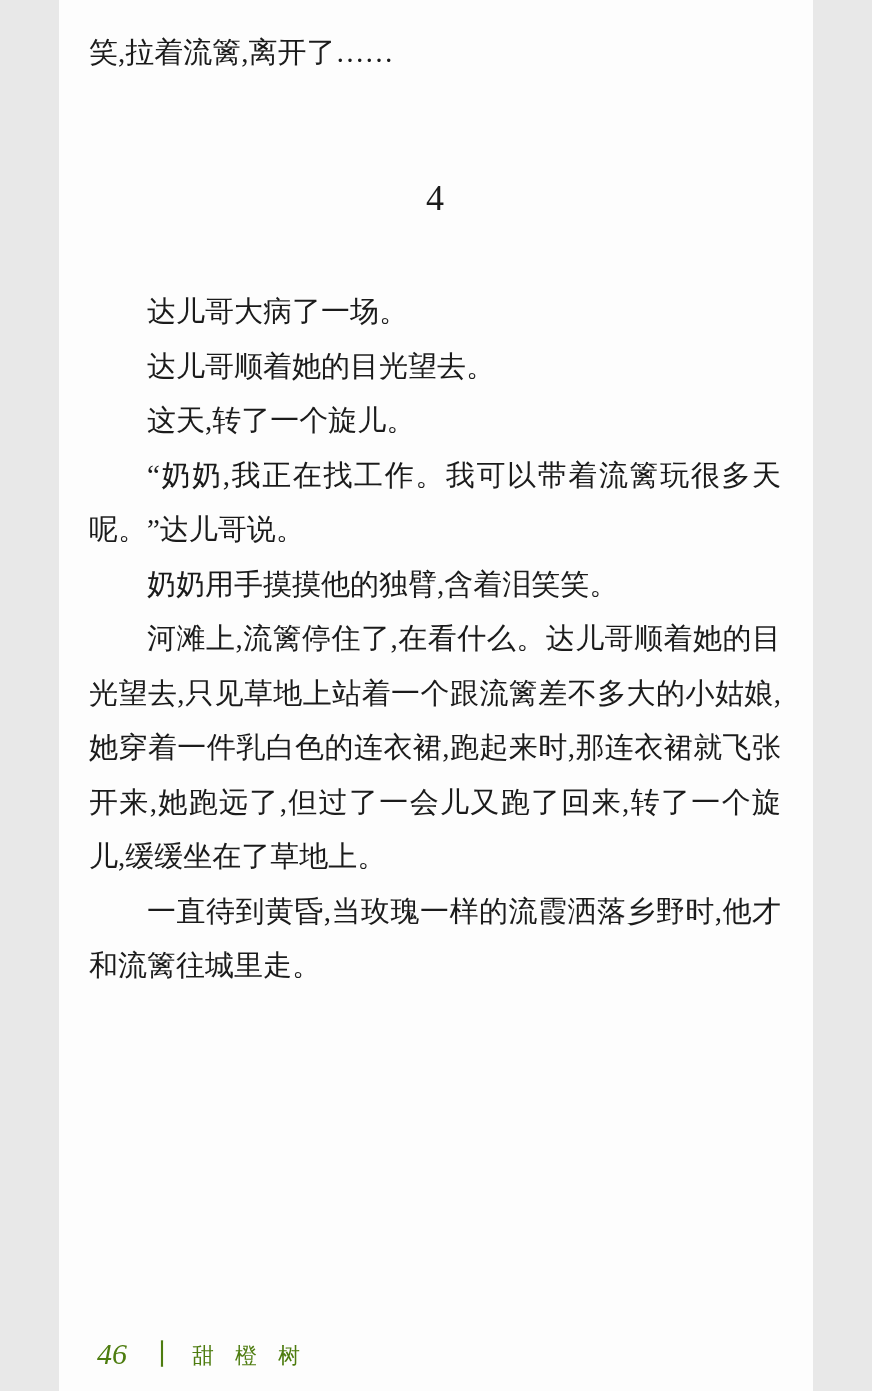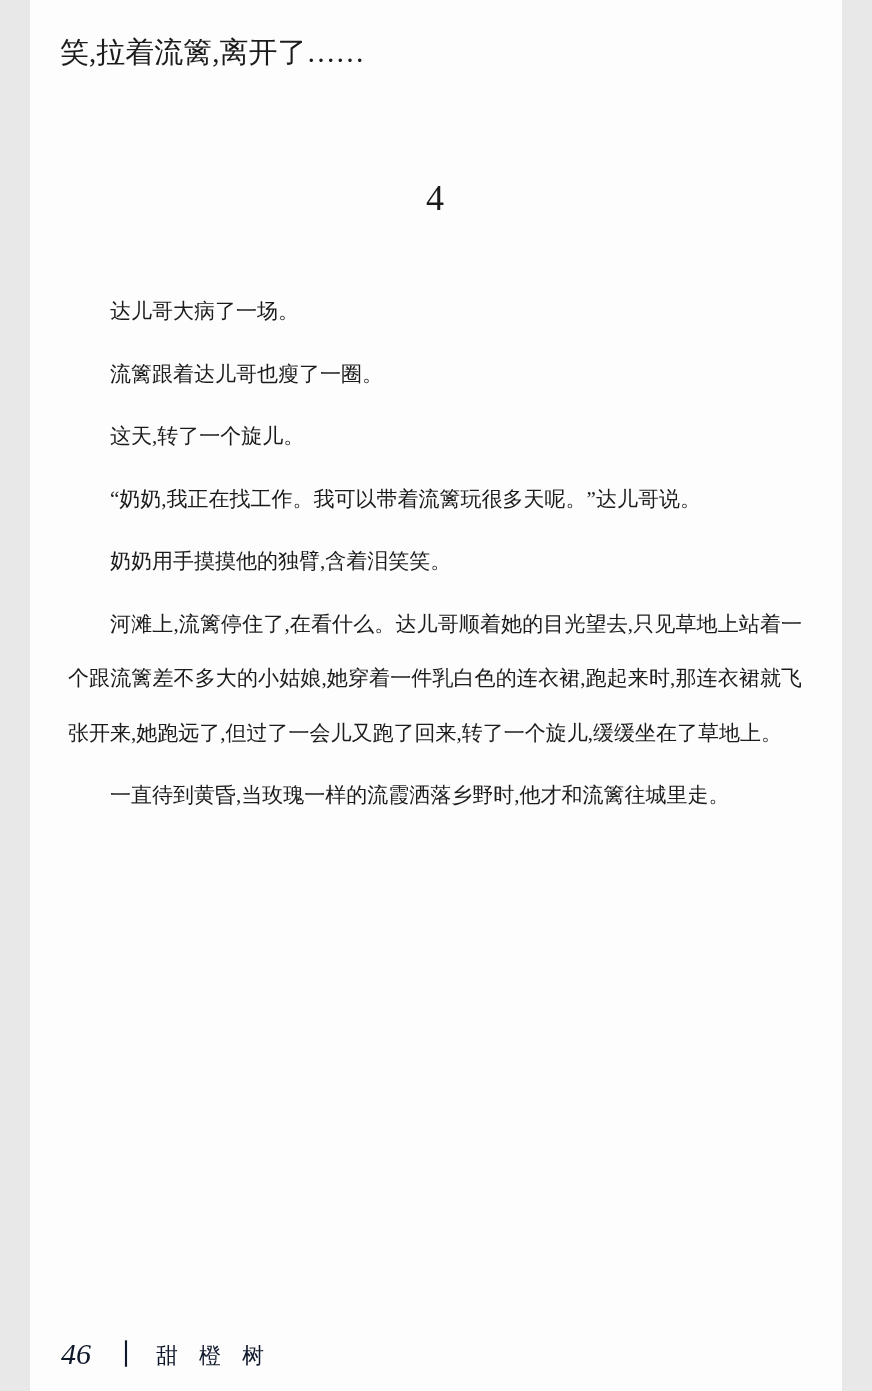--- a/index.html
+++ b/index.html
@@ -2,21 +2,21 @@
 <html lang="zh"><head>
 <meta charset="utf-8">
 <style>
   html, body {
     margin: 0;
     padding: 0;
     background: #e8e8e8;
   }
   .page {
     position: relative;
-    width: 812px;
+    width: 754px;
     height: 1391px;
     margin: 0 auto;
     background: #fdfdfd;
     color: #1b1b1b;
     font-family: "Liberation Serif", "DejaVu Serif", serif;
     box-sizing: border-box;
     padding: 24px 32px 0 30px;
     overflow: hidden;
   }
   .continuation {
@@ -30,34 +30,34 @@
     text-align: center;
     font-size: 36px;
     font-weight: 400;
     line-height: 40px;
     letter-spacing: 0;
   }
   .body-text {
     margin-top: 66px;
   }
   .body-text p {
-    margin: 8px;
-    font-size: 21px;
+    margin: 0;
+    font-size: 29px;
     line-height: 54.5px;
     text-align: justify;
     text-justify: inter-character;
     text-indent: 2em;
   }
   .page-footer {
     position: absolute;
-    left: 31px;
+    left: 38px;
     bottom: 22px;
     display: flex;
     align-items: center;
-    color: #0f172a;
+    color: #4d7c0f;
   }
   .page-number {
     font-style: italic;
     font-size: 30px;
     line-height: 30px;
   }
   .footer-separator {
     display: inline-block;
     margin: 0 16px 0 22px;
     font-size: 27px;
@@ -76,21 +76,21 @@
 <body>
 
 <div class="page">
 
   <p class="continuation">笑,拉着流篱,离开了……</p>
 
   <h2 class="chapter-number">4</h2>
 
   <div class="body-text">
     <p>达儿哥大病了一场。</p>
-    <p>流篱跟着达儿哥也瘦了一圈。</p>
+    <p>达儿哥顺着她的目光望去。</p>
     <p>这天,转了一个旋儿。</p>
     <p>“奶奶,我正在找工作。我可以带着流篱玩很多天呢。”达儿哥说。</p>
     <p>奶奶用手摸摸他的独臂,含着泪笑笑。</p>
     <p>河滩上,流篱停住了,在看什么。达儿哥顺着她的目光望去,只见草地上站着一个跟流篱差不多大的小姑娘,她穿着一件乳白色的连衣裙,跑起来时,那连衣裙就飞张开来,她跑远了,但过了一会儿又跑了回来,转了一个旋儿,缓缓坐在了草地上。</p>
     <p>一直待到黄昏,当玫瑰一样的流霞洒落乡野时,他才和流篱往城里走。</p>
   </div>
 
   <div class="page-footer">
     <span class="page-number">46</span>
     <span class="footer-separator">丨</span>

